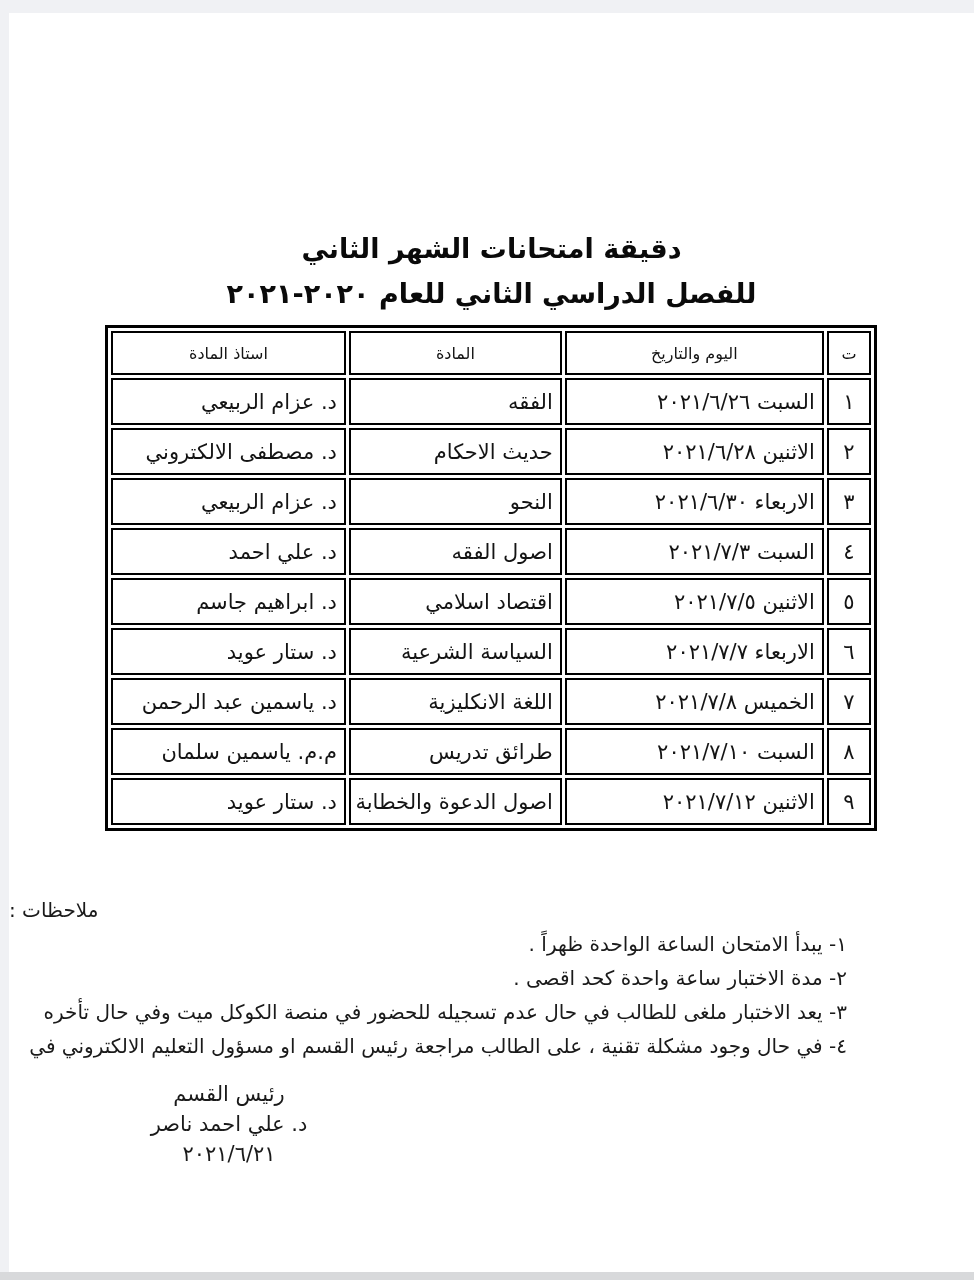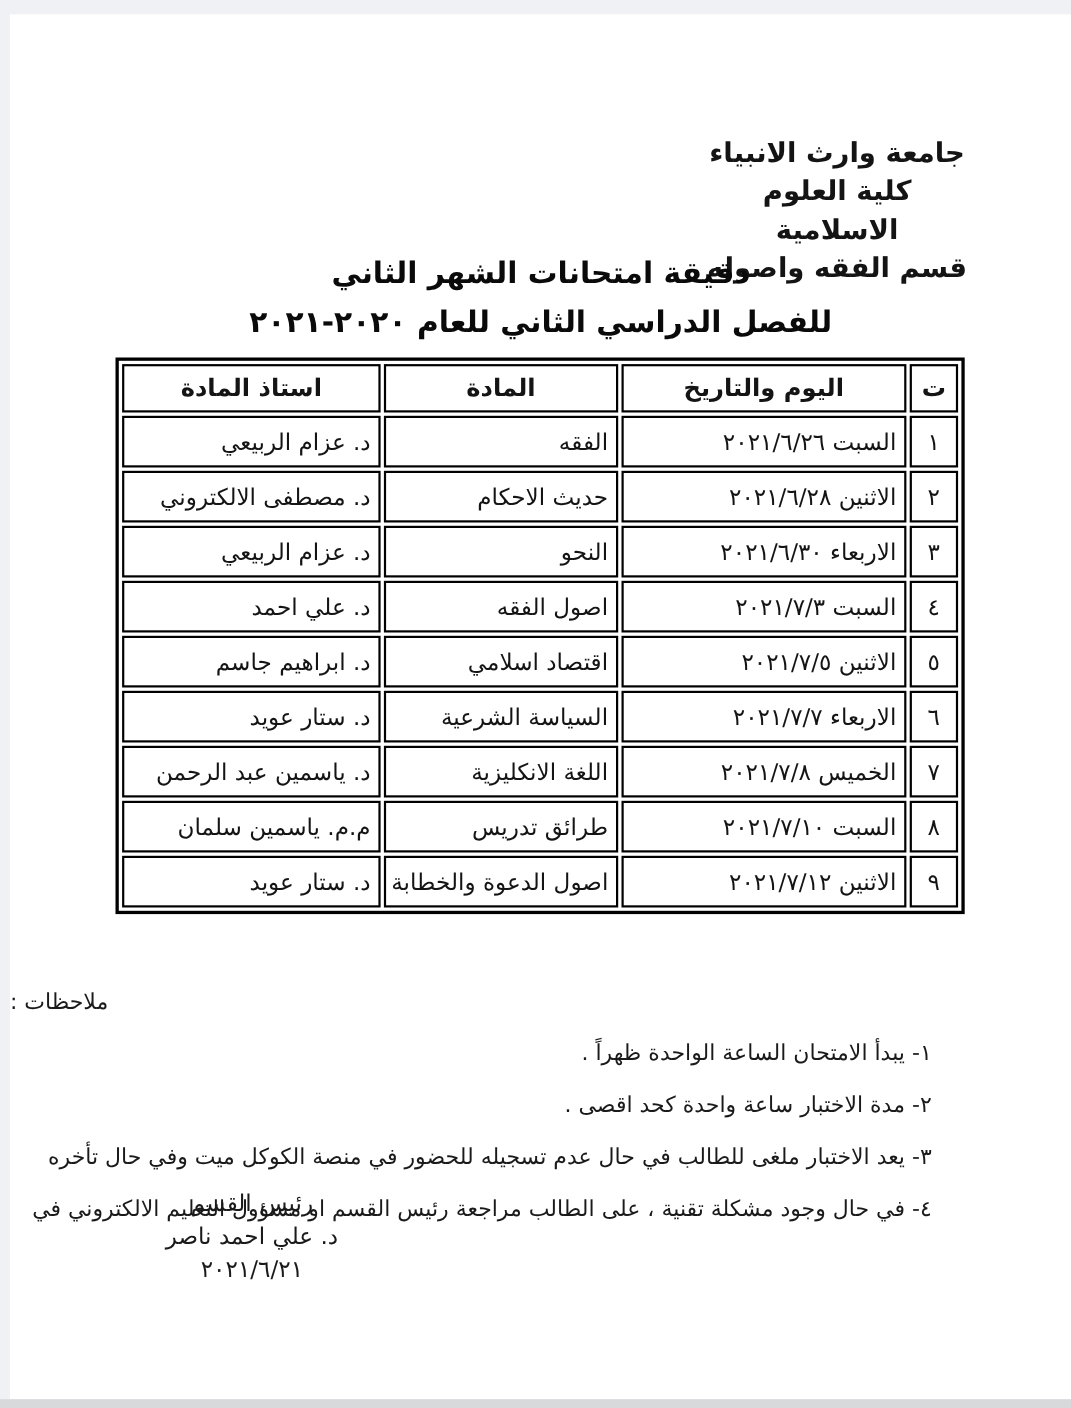--- a/index.html
+++ b/index.html
@@ -81,22 +81,22 @@
     border: 2px solid #000000;
     font-size: 21px;
     color: #141414;
     white-space: nowrap;
     overflow: hidden;
     vertical-align: middle;
     padding: 0 7px;
   }
   table.exam-table th {
     height: 40px;
-    font-weight: bold;
-    font-size: 22px;
+    font-weight: normal;
+    font-size: 16px;
     text-align: center;
   }
   table.exam-table td {
     height: 43px;
     text-align: right;
   }
   table.exam-table td.serial,
   table.exam-table th.serial {
     text-align: center;
     padding: 0 2px;
@@ -116,21 +116,21 @@
     color: #1a1a1a;
   }
   .notes-heading {
     margin-right: 80px;
     text-align: left;
     white-space: nowrap;
     margin-top: 44px;
   }
   .note-item {
     margin-right: 127px;
-    margin-top: 16px;
+    margin-top: 3px;
     text-align: right;
   }
   .note-line {
     white-space: nowrap;
     text-align: right;
   }
   .note-line.cont {
     margin-right: 27px;
   }
   .signature {
@@ -143,25 +143,20 @@
     font-size: 21px;
     line-height: 30px;
     color: #1a1a1a;
   }
 </style>
 </head>
 <body>
 
 <div class="page">
 
-  <div class="letterhead">
-    <div>جامعة وارث الانبياء</div>
-    <div>كلية العلوم الاسلامية</div>
-    <div>قسم الفقه واصوله</div>
-  </div>
 
   <div class="doc-title">دقيقة امتحانات الشهر الثاني</div>
   <div class="doc-subtitle">للفصل الدراسي الثاني للعام ٢٠٢٠-٢٠٢١</div>
 
   <table class="exam-table">
     <colgroup>
       <col class="c-serial">
       <col class="c-date">
       <col class="c-subject">
       <col class="c-teacher">

